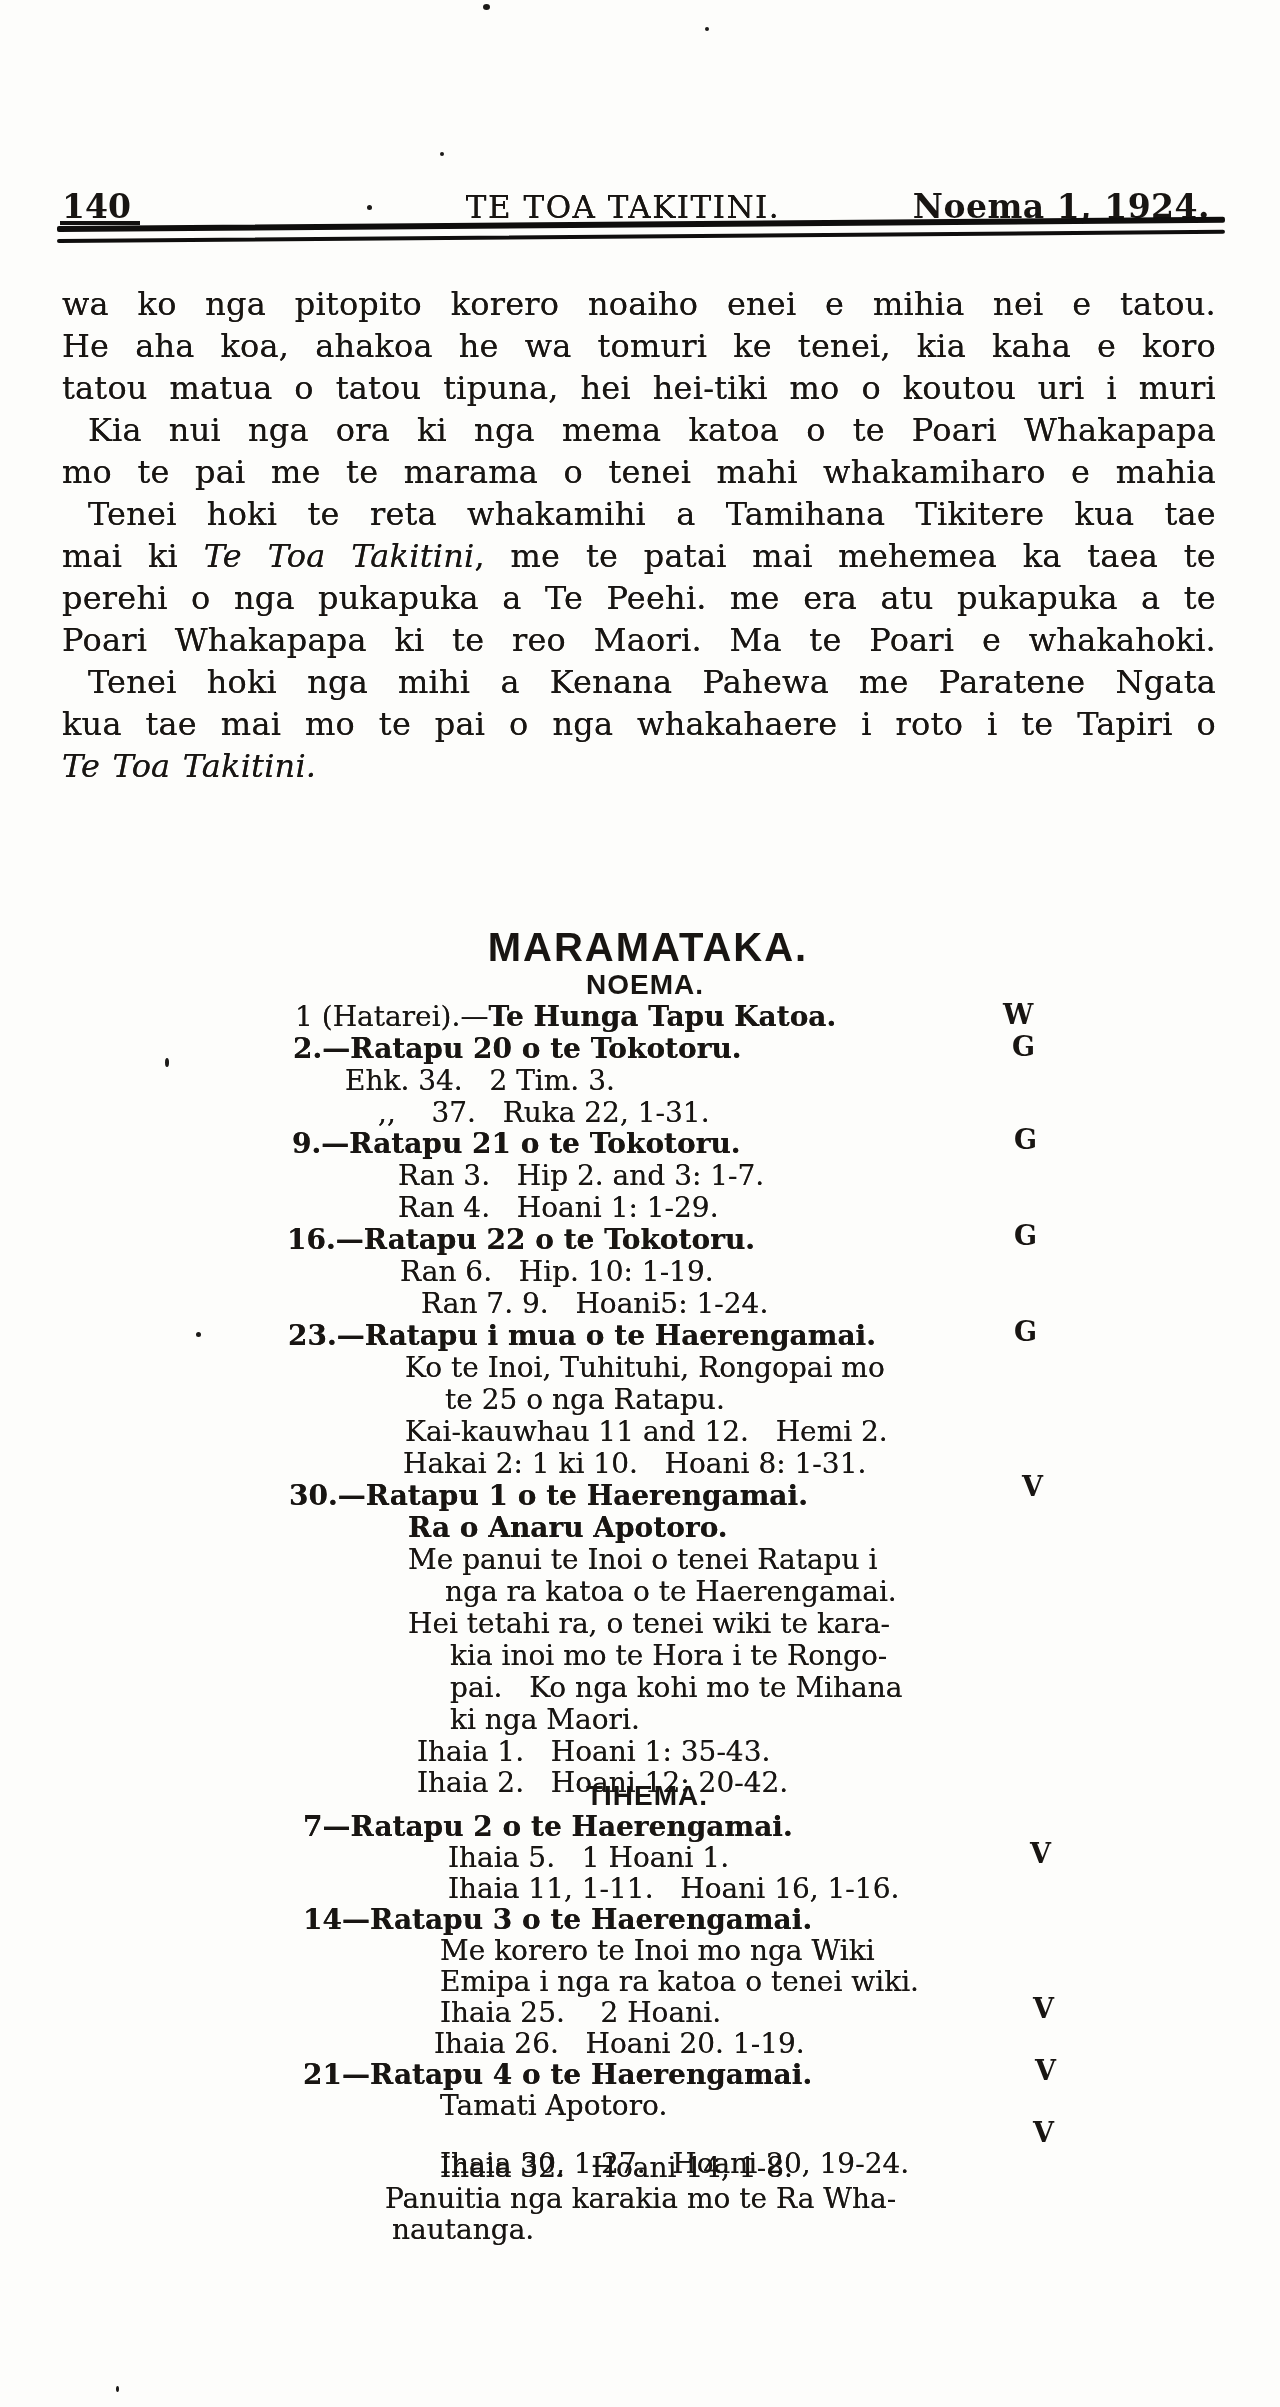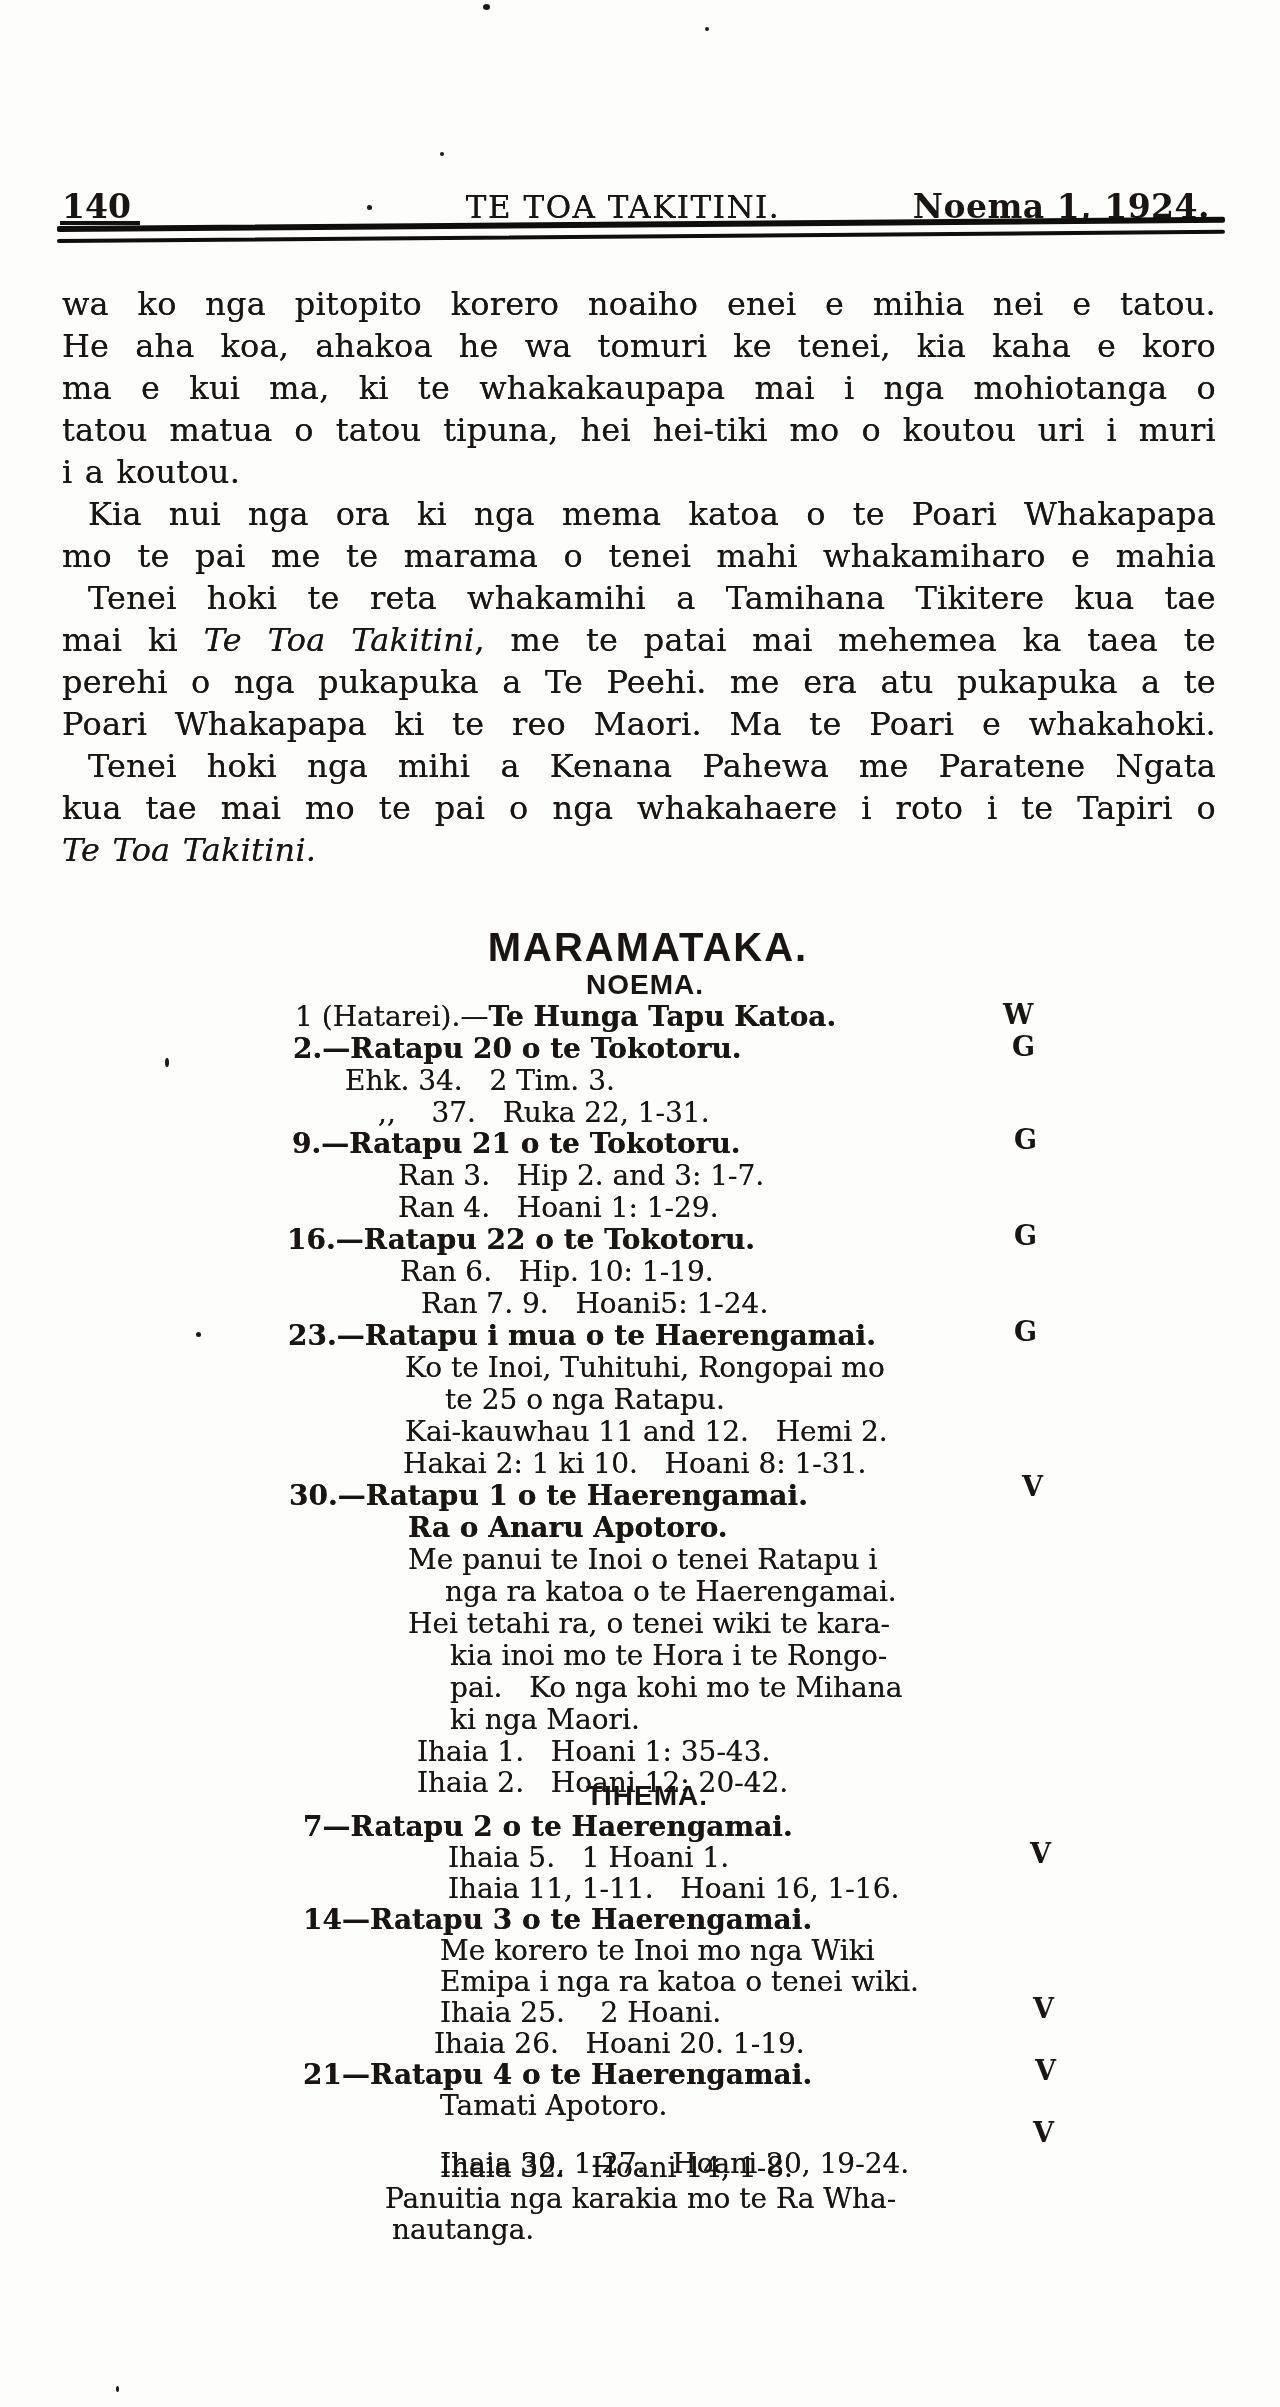--- a/index.html
+++ b/index.html
@@ -48,23 +48,21 @@
   <span class="hd" id="pnum">140</span>
   <div id="pnum-rule"></div>
   <span class="hd" id="ptitle">TE TOA TAKITINI.</span>
   <span class="hd" id="pdate">Noema 1, 1924.</span>
   <div class="rule" id="rule1"></div>
   <div class="rule" id="rule2"></div>
 
   <section class="bodytext">
     <div class="bline">wa ko nga pitopito korero noaiho enei e mihia nei e tatou.</div>
     <div class="bline">He aha koa, ahakoa he wa tomuri ke tenei, kia kaha e koro</div>
-    <div class="bline">ma e kui ma, ki te whakakaupapa mai i nga mohiotanga o</div>
     <div class="bline">tatou matua o tatou tipuna, hei hei-tiki mo o koutou uri i muri</div>
-    <div class="bline last">i a koutou.</div>
     <div class="bline ind">Kia nui nga ora ki nga mema katoa o te Poari Whakapapa</div>
     <div class="bline">mo te pai me te marama o tenei mahi whakamiharo e mahia</div>
     <div class="bline ind">Tenei hoki te reta whakamihi a Tamihana Tikitere kua tae</div>
     <div class="bline"><span>mai ki </span><span class="it">Te Toa Takitini</span><span>, me te patai mai mehemea ka taea te</span></div>
     <div class="bline">perehi o nga pukapuka a Te Peehi. me era atu pukapuka a te</div>
     <div class="bline">Poari Whakapapa ki te reo Maori.  Ma te Poari e whakahoki.</div>
     <div class="bline ind">Tenei hoki nga mihi a Kenana Pahewa me Paratene Ngata</div>
     <div class="bline">kua tae mai mo te pai o nga whakahaere i roto i te Tapiri o</div>
     <div class="bline last it">Te Toa Takitini.</div>
   </section>

